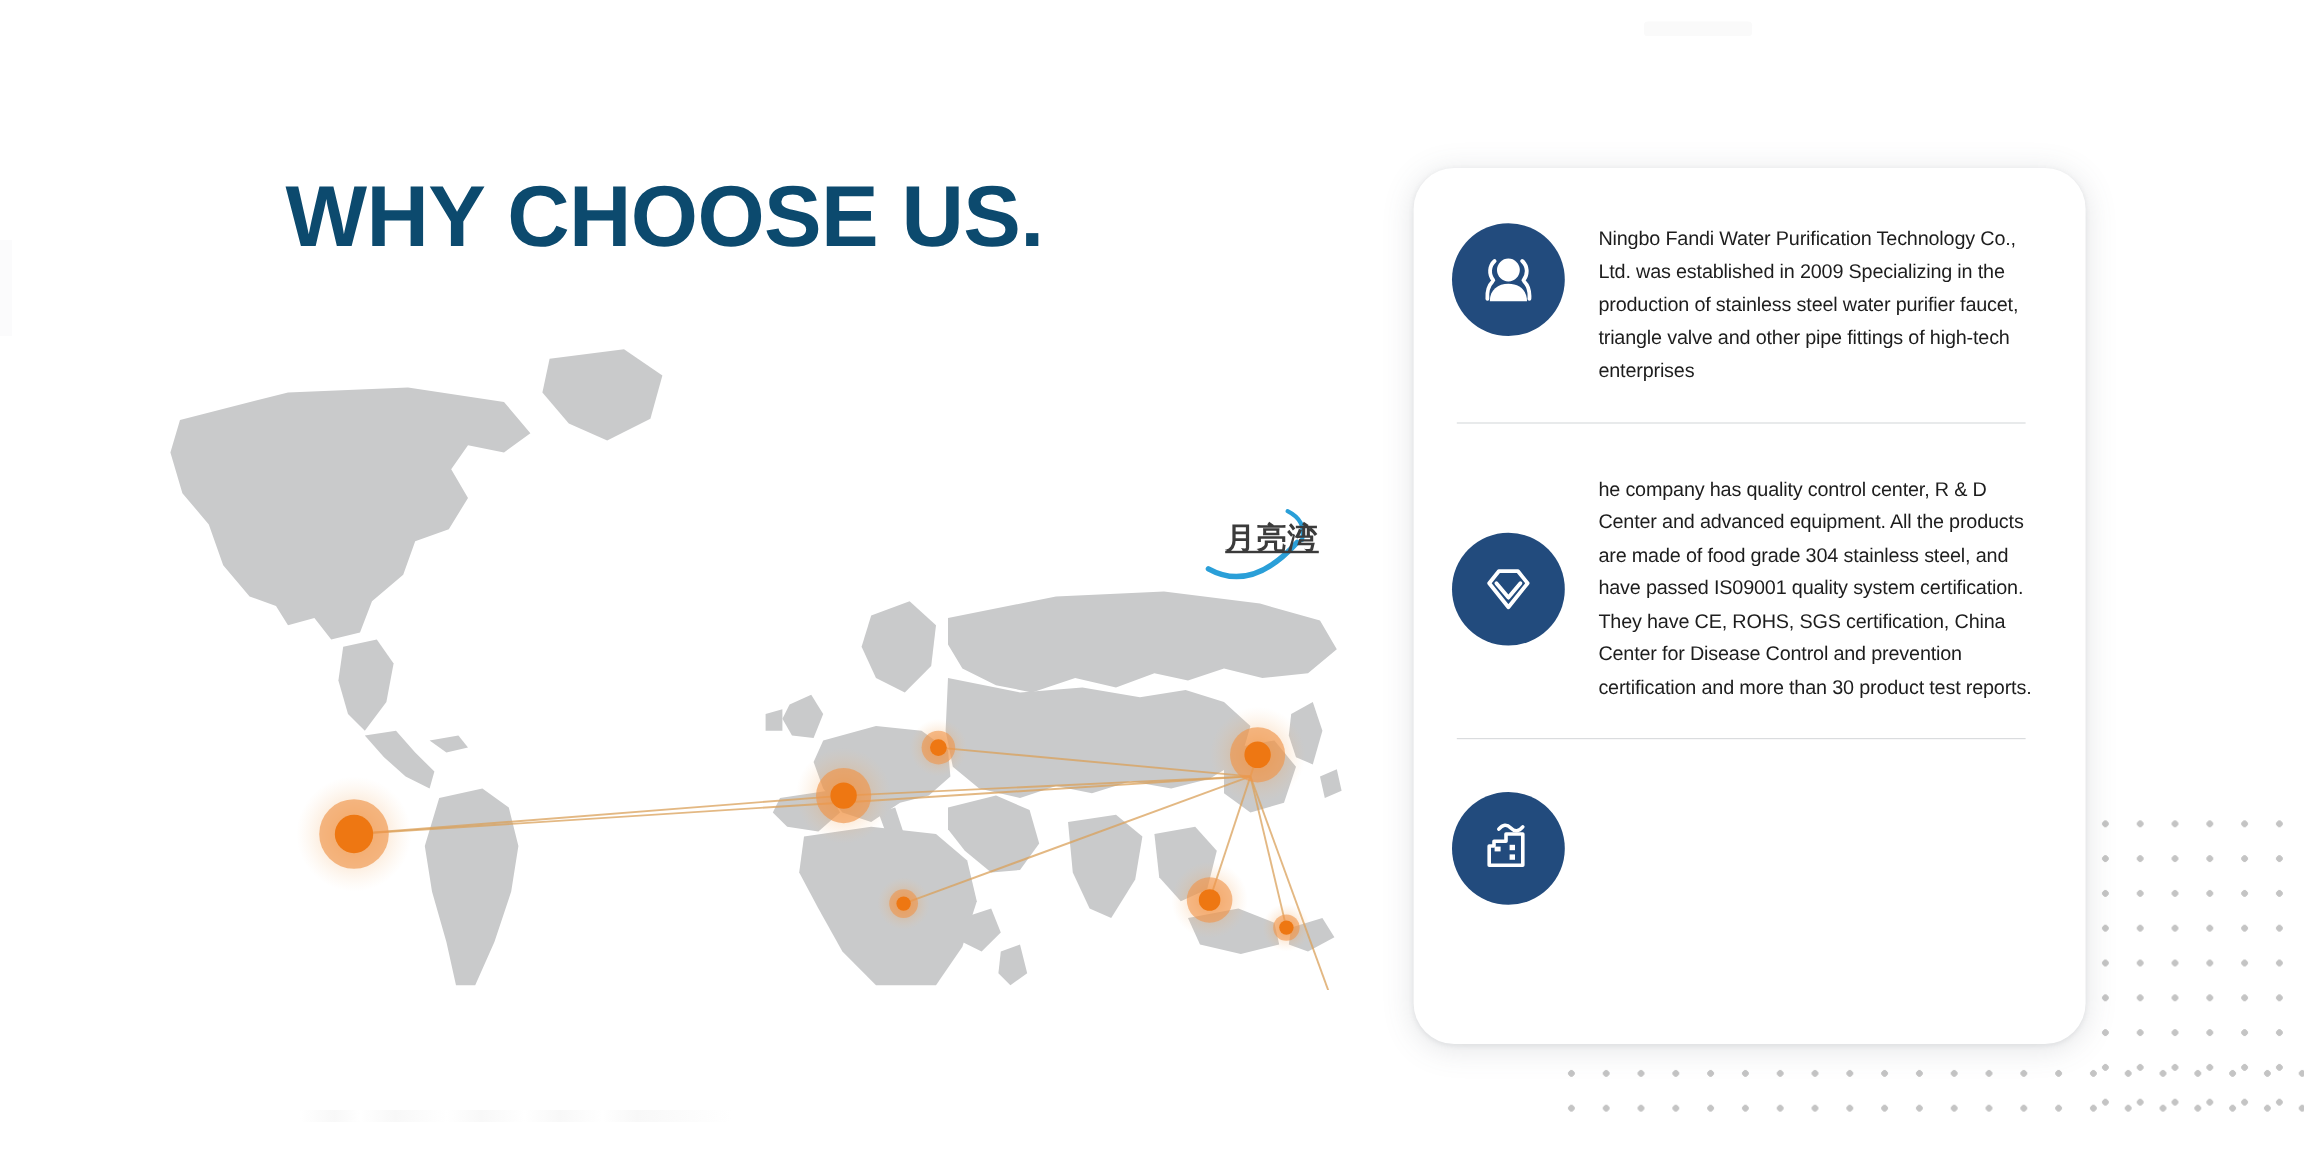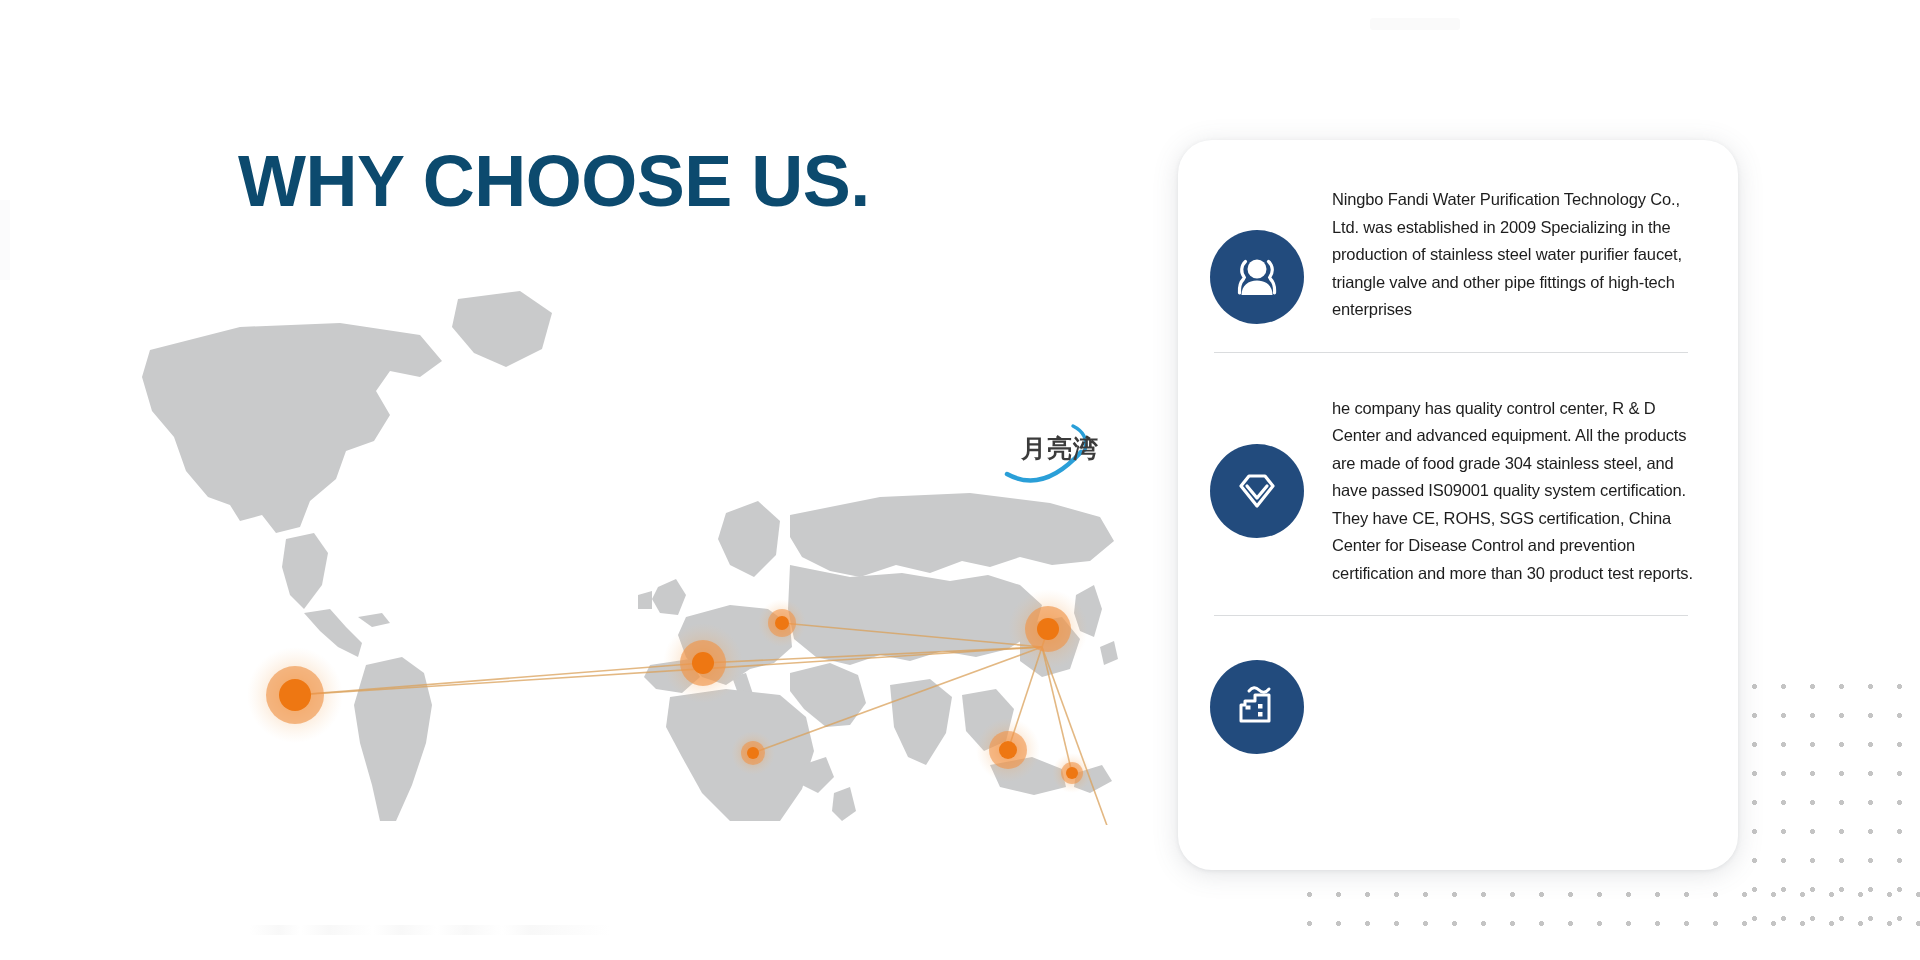--- a/index.html
+++ b/index.html
@@ -102,20 +102,21 @@
   .logo-text {
     position: absolute;
     left: 36px;
     top: 24px;
     font-size: 25px;
     font-weight: 700;
     color: #3b3b3b;
     font-family: "DejaVu Sans", sans-serif;
     letter-spacing: 1px;
     white-space: nowrap;
+    text-decoration: underline;
   }
 
   
   .dotgrid {
     position: absolute;
     background-image: radial-gradient(#c4c4c4 2.6px, transparent 2.7px);
     background-size: 29px 29px;
     background-position: 0 0;
   }
   .dotgrid-right {
@@ -147,21 +148,21 @@
   .card-inner {
     position: absolute;
     inset: 0;
     padding: 40px 44px 40px 32px;
     display: flex;
     flex-direction: column;
   }
 
   .feature {
     display: flex;
-    align-items: flex-end;
+    align-items: flex-start;
     gap: 28px;
     padding: 6px 0;
   }
   .feature.mid { align-items: center; }
 
   .feature-icon {
     flex: 0 0 auto;
     width: 94px;
     height: 94px;
     border-radius: 50%;

